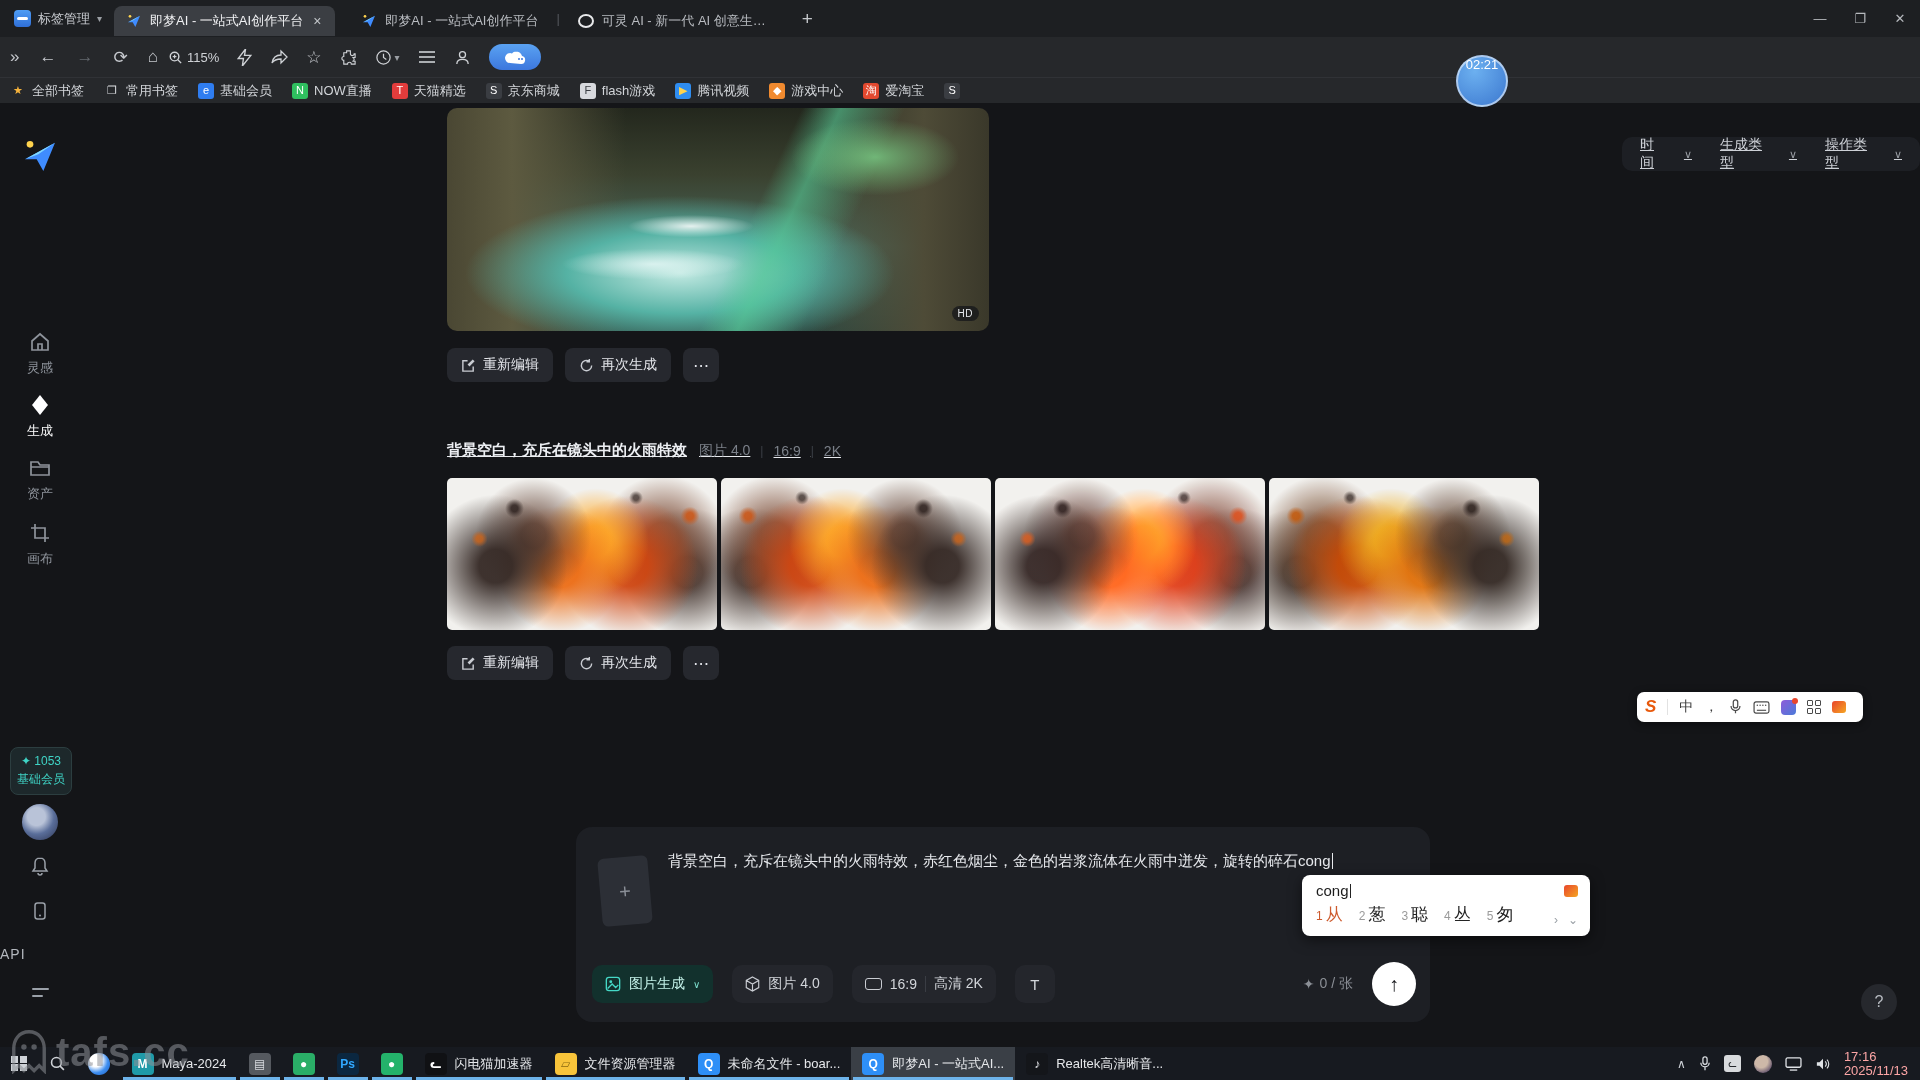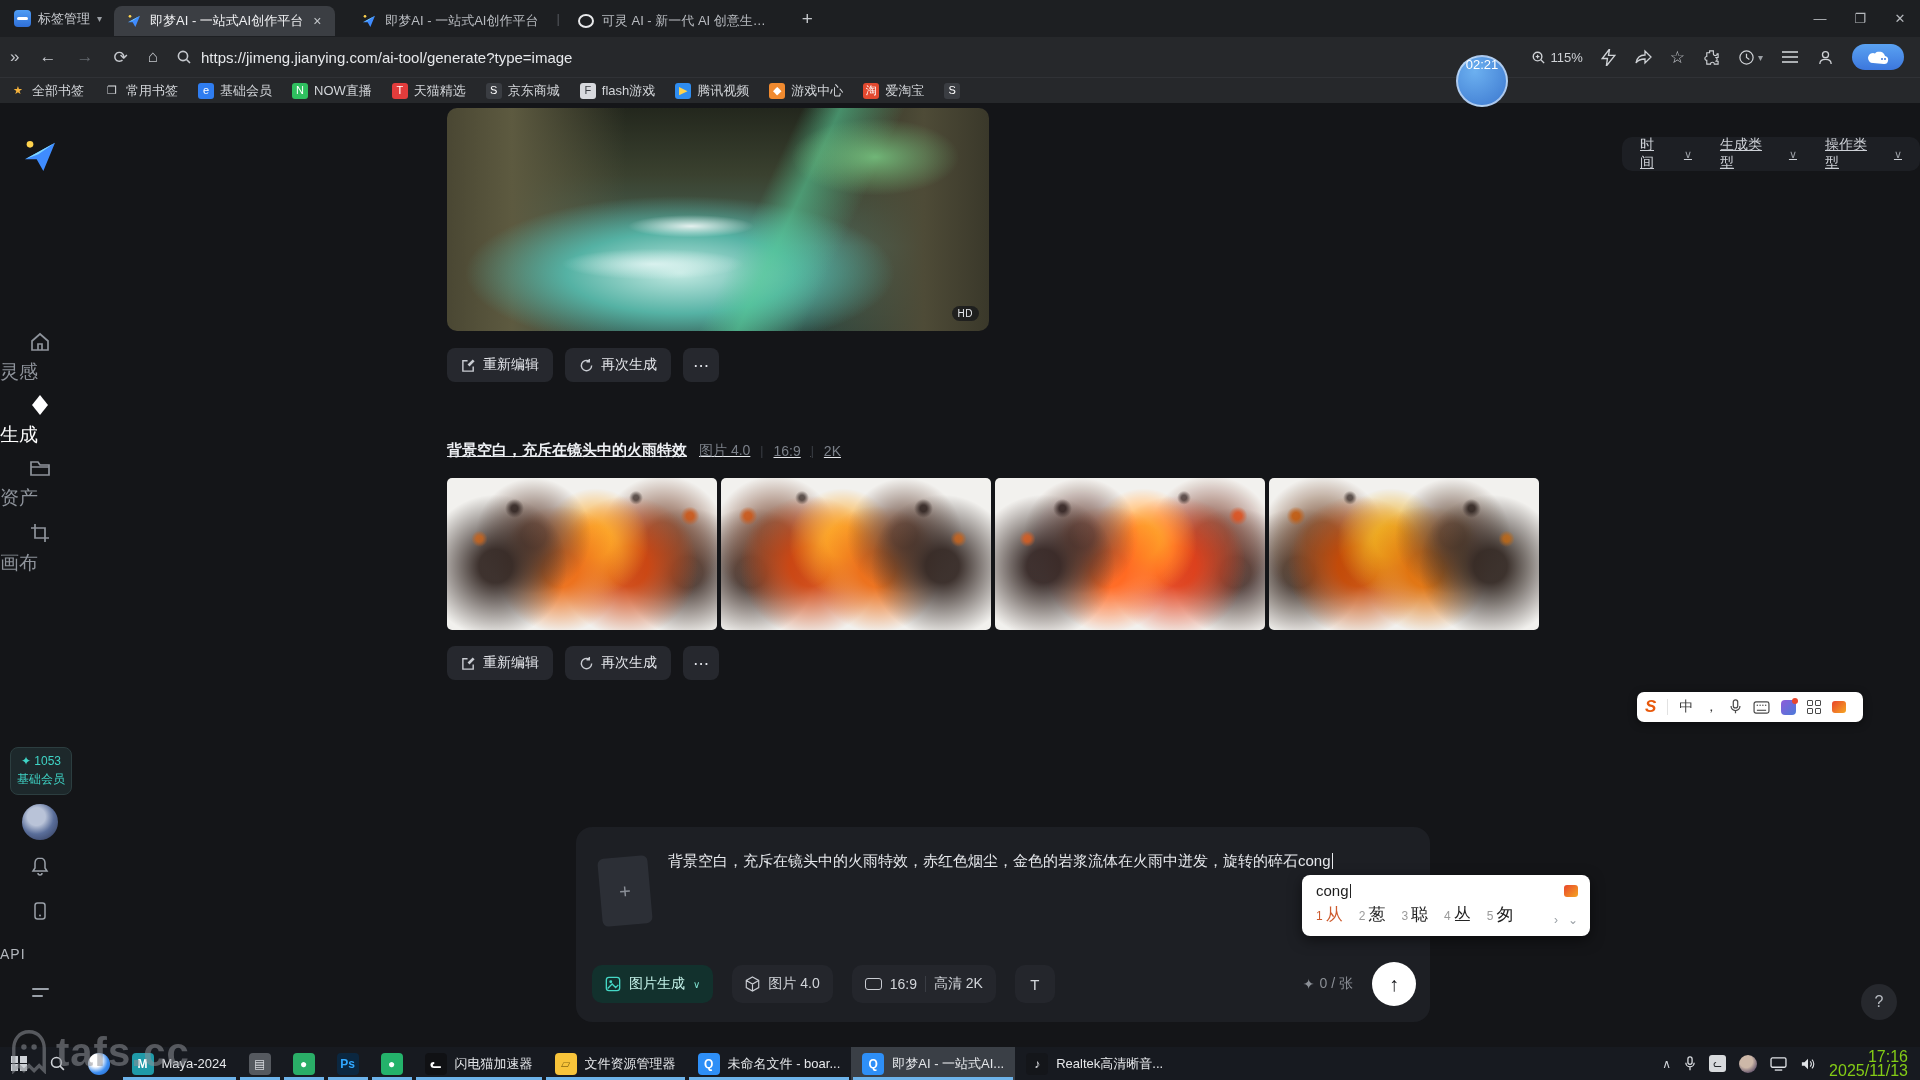--- a/index.html
+++ b/index.html
@@ -33,21 +33,21 @@
   .cloudpill { width:52px; height:26px; border-radius:13px; background:linear-gradient(180deg,#5aa2f2,#3c77dd); display:flex; align-items:center; justify-content:center; }
 
   .bookmarks { position:absolute; left:0; top:77px; width:1920px; height:26px; background:#26282b; display:flex; align-items:center; gap:20px; padding-left:10px; border-top:1px solid #303236; }
   .bm { display:flex; align-items:center; gap:6px; color:#d2d5d9; font-size:13px; }
   .bm-ic { width:16px; height:16px; border-radius:3px; display:flex; align-items:center; justify-content:center; font-size:11px; line-height:1; }
 
   .timerbadge { position:absolute; left:1456px; top:55px; width:52px; height:52px; border-radius:50%; background:radial-gradient(circle at 35% 30%,#6cb0f0,#3c78cf); border:2px solid rgba(255,255,255,.55); color:#fff; font-size:13px; display:flex; justify-content:center; z-index:60; }
 
   
   .logo { position:absolute; left:20px; top:136px; }
-  .snav { position:absolute; left:0; width:80px; color:#8e939b; font-size:19px; }
+  .snav { position:absolute; left:0; width:80px; text-align:center; color:#8e939b; font-size:13px; }
   .snav .ic { display:block; margin:0 auto 5px; }
   .snav.active { color:#fff; }
   .member { position:absolute; left:10px; top:747px; width:62px; height:48px; background:#1d282b; border:1px solid #2c3e40; border-radius:8px; color:#3fd4c6; font-size:12px; display:flex; flex-direction:column; align-items:center; justify-content:center; gap:3px; }
   .avatar { position:absolute; left:22px; top:804px; width:36px; height:36px; border-radius:50%; background:radial-gradient(circle at 40% 35%,#b9c3d8 0 28%,#5a6e9a 55%,#2c3350); }
   .side-ic { position:absolute; left:30px; color:#9aa0a8; }
   .apilbl { position:absolute; left:0; top:946px; width:80px; color:#b3b7bd; font-size:14px; letter-spacing:1px; }
   .sideburger { position:absolute; left:32px; top:988px; width:17px; }
   .sideburger span { display:block; height:2px; background:#9aa0a8; border-radius:2px; margin-bottom:5px; }
 
   
@@ -141,21 +141,21 @@
   .tbtn { display:flex; align-items:center; justify-content:center; padding:0 11px; position:relative; }
   .winlogo { display:grid; grid-template-columns:7px 7px; grid-gap:1.5px; }
   .winlogo i { width:7px; height:7px; background:#cfd3d8; }
   .tapp { display:flex; align-items:center; gap:8px; padding:0 11px; position:relative; color:#e6e8eb; font-size:13px; max-width:190px; }
   .tapp .lbl { white-space:nowrap; overflow:hidden; text-overflow:ellipsis; }
   .tapp.running::after { content:""; position:absolute; left:2px; right:2px; bottom:0; height:3px; background:#6db3ea; }
   .tapp.active { background:#3a3f46; }
   .tic { width:22px; height:22px; border-radius:4px; display:flex; align-items:center; justify-content:center; font-size:12px; font-weight:bold; flex:0 0 22px; }
   .tray { margin-left:auto; display:flex; align-items:center; gap:13px; padding-right:12px; color:#dfe2e6; }
   .tray .chev { font-size:12px; color:#cfd3d8; }
-  .trayclock { text-align:right; font-size:16px; line-height:14px; color:#84cc16; }
+  .trayclock { font-size:13px; line-height:14px; color:#fca5a5; }
   .tray-avatar { width:18px; height:18px; border-radius:50%; background:radial-gradient(circle at 40% 35%,#cdb8a8 0 40%,#6a5a70 75%); }
   .tray-cat { width:17px; height:17px; border-radius:3px; background:#d8dadd; display:flex; align-items:center; justify-content:center; font-size:10px; color:#23262b; }
 
   .watermark { position:absolute; left:8px; top:1030px; display:flex; gap:6px; z-index:90; opacity:.55; pointer-events:none; }
   .wm-txt { font-size:40px; font-weight:bold; color:#8d9096; letter-spacing:1px; }
 
   svg { display:block; }
 </style>
 </head>
 <body>
@@ -195,27 +195,20 @@
     <span class="wc">✕</span>
   </div>
 </div>
 
 <div class="navbar">
   <span class="nav-ic">»</span>
   <span class="nav-ic">←</span>
   <span class="nav-ic dim">→</span>
   <span class="nav-ic">⟳</span>
   <span class="nav-ic">⌂</span>
-  <div class="urlbox">
-    <svg width="16" height="16" viewBox="0 0 16 16">
-        <circle cx="7" cy="7" r="4.6" fill="none" stroke="#c6c9ce" stroke-width="1.6"></circle>
-        <line x1="10.5" y1="10.5" x2="14" y2="14" stroke="#c6c9ce" stroke-width="1.6"></line>
-      </svg>
-    <span class="url">https://jimeng.jianying.com/ai-tool/generate?type=image</span>
-  </div>
   <div class="nav-right">
     <span class="zoomlbl">
       <svg width="15" height="15" viewBox="0 0 16 16">
           <circle cx="7" cy="7" r="4.6" fill="none" stroke="#cfd2d6" stroke-width="1.5"></circle>
           <line x1="10.5" y1="10.5" x2="14" y2="14" stroke="#cfd2d6" stroke-width="1.5"></line>
           <line x1="5" y1="7" x2="9" y2="7" stroke="#cfd2d6" stroke-width="1.3"></line>
           <line x1="7" y1="5" x2="7" y2="9" stroke="#cfd2d6" stroke-width="1.3"></line>
         </svg>
       <span>115%</span>
     </span>

